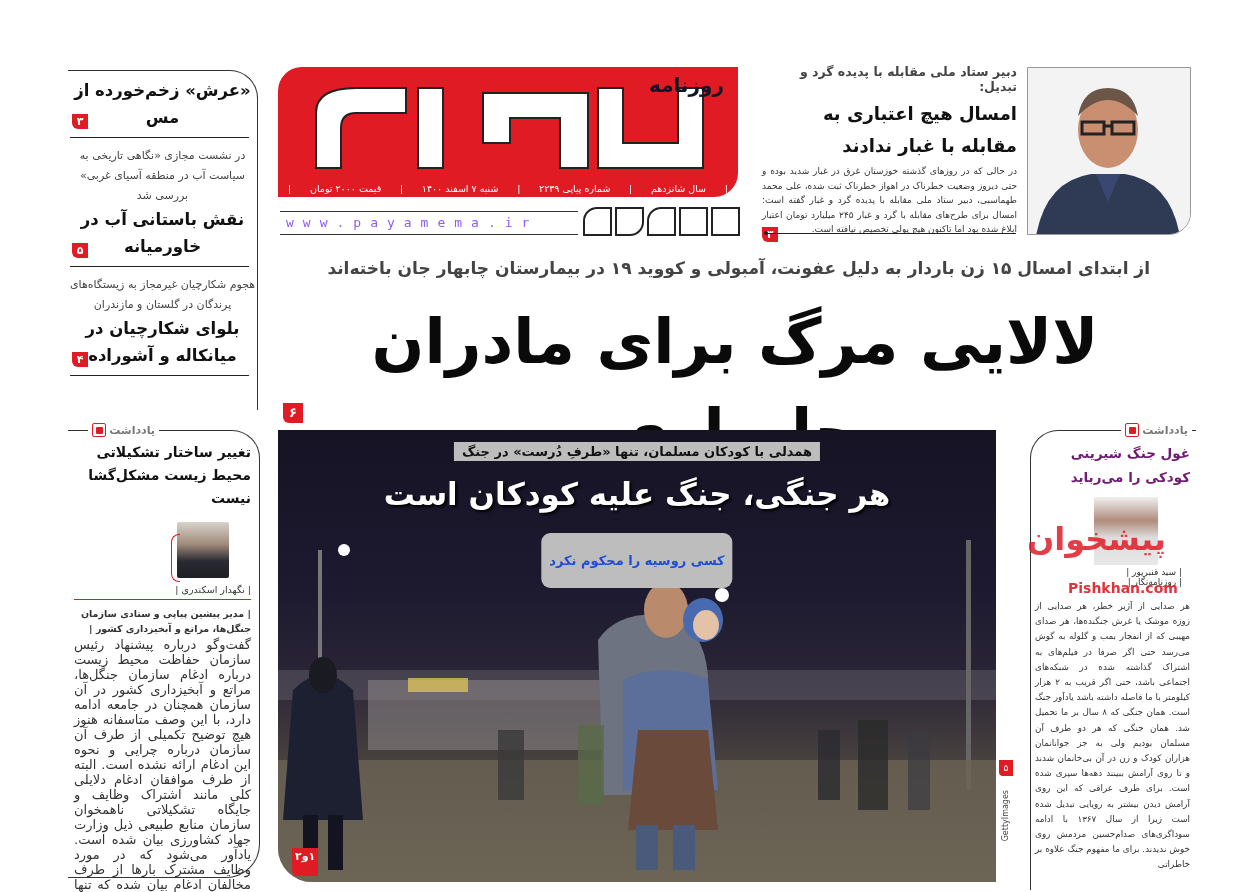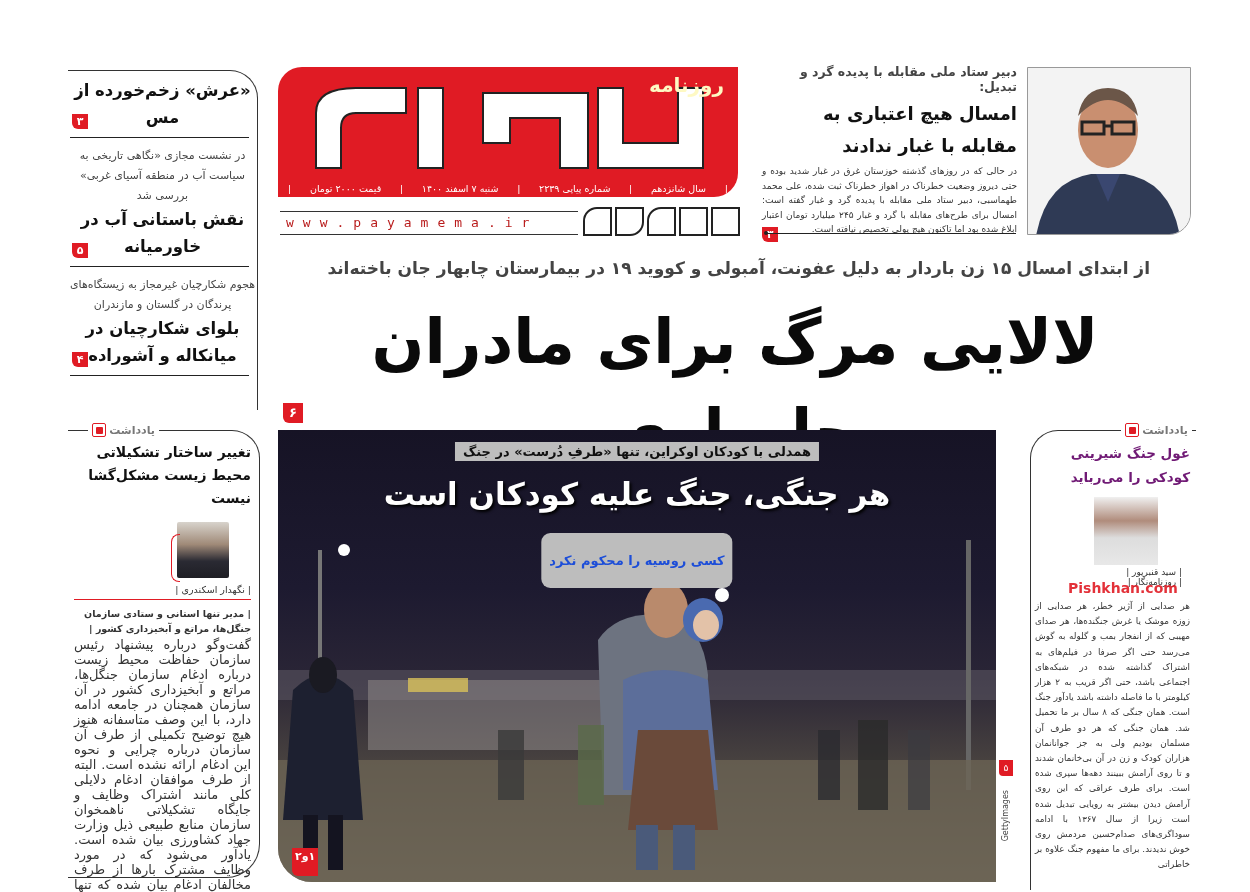--- a/index.html
+++ b/index.html
@@ -7,25 +7,25 @@
     body { position: relative; font-family: "DejaVu Sans", sans-serif; color: #1a1a1a; direction: rtl; }
 
     .abs { position: absolute; }
     .red-badge { display: inline-block; background: #e01b24; color: #fff; font-size: 11px; font-weight: bold; line-height: 15px; min-width: 16px; height: 15px; text-align: center; border-radius: 0 0 0 6px; padding: 0 3px; direction: rtl; }
     .hr-line { position: absolute; height: 1px; background: #222; }
     .hr-line::after { content: ""; position: absolute; left: -2px; top: -2px; width: 4px; height: 4px; border-radius: 50%; background: #222; }
 
     
     #masthead { left: 278px; top: 67px; width: 460px; height: 130px; background: #e01b24; border-radius: 24px 0 24px 0; overflow: hidden; }
     #masthead .logo-word { position: absolute; left: 20px; top: 6px; width: 410px; height: 100px; direction: ltr; }
-    #masthead .daily-label { position: absolute; right: 14px; top: 6px; color: #fef9c3; font-size: 20px; font-weight: bold; }
+    #masthead .daily-label { position: absolute; right: 14px; top: 6px; color: #0f172a; font-size: 20px; font-weight: bold; }
     #masthead .info-line { position: absolute; left: 8px; right: 8px; bottom: 3px; color: #fff; font-size: 9.5px; display: flex; justify-content: space-between; direction: rtl; white-space: nowrap; }
     #masthead .info-line span { padding: 0 2px; }
     #website-row { left: 280px; top: 207px; width: 460px; height: 30px; }
-    #website-row .url { position: absolute; left: 0; top: 4px; width: 298px; border-top: 1px solid #333; border-bottom: 1px solid #333; font-family: "DejaVu Sans Mono", monospace; font-size: 13px; letter-spacing: 9px; color: #b91c1c; direction: ltr; padding: 3px 6px; height: 24px; }
+    #website-row .url { position: absolute; left: 0; top: 4px; width: 298px; border-top: 1px solid #333; border-bottom: 1px solid #333; font-family: "DejaVu Sans Mono", monospace; font-size: 13px; letter-spacing: 9px; color: #8b5cf6; direction: ltr; padding: 3px 6px; height: 24px; }
     #website-row .boxes { position: absolute; right: 0; top: 0; display: flex; gap: 3px; direction: ltr; }
     #website-row .boxes span { display: block; width: 29px; height: 29px; border: 2px solid #222; }
     #website-row .boxes span:nth-child(1) { border-radius: 14px 0 0 0; }
     #website-row .boxes span:nth-child(2) { border-radius: 0 0 14px 0; }
     #website-row .boxes span:nth-child(3) { border-radius: 14px 0 0 0; }
 
     
     #top-story { left: 762px; top: 64px; width: 255px; height: 172px; text-align: right; }
     #top-story .kicker { font-size: 12.5px; font-weight: bold; color: #444; margin-bottom: 4px; }
     #top-story .headline { font-size: 18px; font-weight: bold; line-height: 32px; color: #111; }
@@ -185,53 +185,54 @@
     <ellipse cx="45" cy="245" rx="14" ry="18" fill="#1a1a22"></ellipse>
     <rect x="25" y="385" width="15" height="55" fill="#141420"></rect>
     <rect x="50" y="385" width="15" height="55" fill="#141420"></rect>
 
     <rect x="220" y="300" width="26" height="70" fill="#3a3a3a" opacity="0.8"></rect>
     <rect x="300" y="295" width="26" height="80" fill="#5a6a4a" opacity="0.8"></rect>
     <rect x="540" y="300" width="22" height="70" fill="#2a2a30" opacity="0.8"></rect>
     <rect x="580" y="290" width="30" height="90" fill="#2a2a2a" opacity="0.8"></rect>
     <rect x="630" y="300" width="22" height="80" fill="#3a3a40" opacity="0.7"></rect>
   </svg>
-  <div class="photo-kicker">همدلی با کودکان اوکراین، تنها «طرفِ دُرست» در جنگ</div>
+  <div class="photo-kicker">همدلی با کودکان مسلمان، تنها «طرفِ دُرست» در جنگ</div>
   <div class="photo-headline">هر جنگی، جنگ علیه کودکان است</div>
   <div class="photo-sub">کسی روسیه را محکوم نکرد</div>
 </div>
 <div id="photo-badge" class="abs"><span class="red-badge" style="height:28px;line-height:18px;font-size:11px;">۱و۲</span></div>
 <div id="photo-credit" class="abs">
   <div class="badge2">۵</div>
   <div class="credit">GettyImages</div>
 </div>
 
 <div id="note-left" class="abs">
   <div class="note-label" style="right:100px; top:-8px;">
     <span>یادداشت</span>
     <span class="note-icon"></span>
   </div>
   <div class="title">تغییر ساختار تشکیلاتی محیط زیست مشکل‌گشا نیست</div>
   <div class="author-photo"></div>
   <div class="author-name">| نگهدار اسکندری |</div>
-  <div class="author-role">| مدیر تنها استانی و ستادی سازمان جنگل‌ها، مراتع و آبخیزداری کشور |</div>
+  <div class="author-role">| مدیر پیشین پیاپی و ستادی سازمان جنگل‌ها، مراتع و آبخیزداری کشور |</div>
   <div class="body">گفت‌وگو درباره پیشنهاد رئیس سازمان حفاظت محیط زیست درباره ادغام سازمان جنگل‌ها، مراتع و آبخیزداری کشور در آن سازمان همچنان در جامعه ادامه دارد، با این وصف متاسفانه هنوز هیچ توضیح تکمیلی از طرف آن سازمان درباره چرایی و نحوه این ادغام ارائه نشده است. البته از طرف موافقان ادغام دلایلی کلی مانند اشتراک وظایف و جایگاه تشکیلاتی ناهمخوان سازمان منابع طبیعی ذیل وزارت جهاد کشاورزی بیان شده است. یادآور می‌شود که در مورد وظایف مشترک بارها از طرف مخالفان ادغام بیان شده که تنها در بخش معاونت محیط طبیعی سازمان حفاظت محیط زیست آن هم در سطوح میدانی (محیط‌بانان) مشابهت کاری (گشت‌زنی در جنگل و مرتع) با سازمان منابع طبیعی وجود دارد.</div>
   <div class="continue">
     <span>ادامه در صفحه</span>
     <span class="red-badge" style="height:13px;line-height:13px;font-size:9px;min-width:13px;">۳</span>
   </div>
 </div>
 
 <div id="note-right" class="abs">
   <div class="note-label" style="right:4px; top:-8px;">
     <span>یادداشت</span>
     <span class="note-icon"></span>
   </div>
   <div class="title">غول جنگ شیرینی کودکی را می‌رباید</div>
   <div class="author-photo"></div>
   <div class="author-name">| سید قنبرپور |</div>
   <div class="author-role">| روزنامه‌نگار |</div>
   <div class="body">هر صدایی از آژیر خطر، هر صدایی از زوزه موشک یا غرش جنگنده‌ها، هر صدای مهیبی که از انفجار بمب و گلوله به گوش می‌رسد حتی اگر صرفا در فیلم‌های به اشتراک گذاشته شده در شبکه‌های اجتماعی باشد، حتی اگر قریب به ۲ هزار کیلومتر با ما فاصله داشته باشد یادآور جنگ است. همان جنگی که ۸ سال بر ما تحمیل شد. همان جنگی که هر دو طرف آن مسلمان بودیم ولی به جز جوانانمان هزاران کودک و زن در آن بی‌خانمان شدند و تا روی آرامش ببینند دهه‌ها سپری شده است. برای طرف عراقی که این روی آرامش دیدن بیشتر به رویایی تبدیل شده است زیرا از سال ۱۳۶۷ با ادامه سوداگری‌های صدام‌حسین مردمش روی خوش ندیدند. برای ما مفهوم جنگ علاوه بر خاطراتی</div>
 </div>
 
 <div id="watermark" class="abs">
+  <div class="wm-fa">پیشخوان</div>
   <div class="wm-en">Pishkhan.com</div>
 </div>
 
 </body></html>

